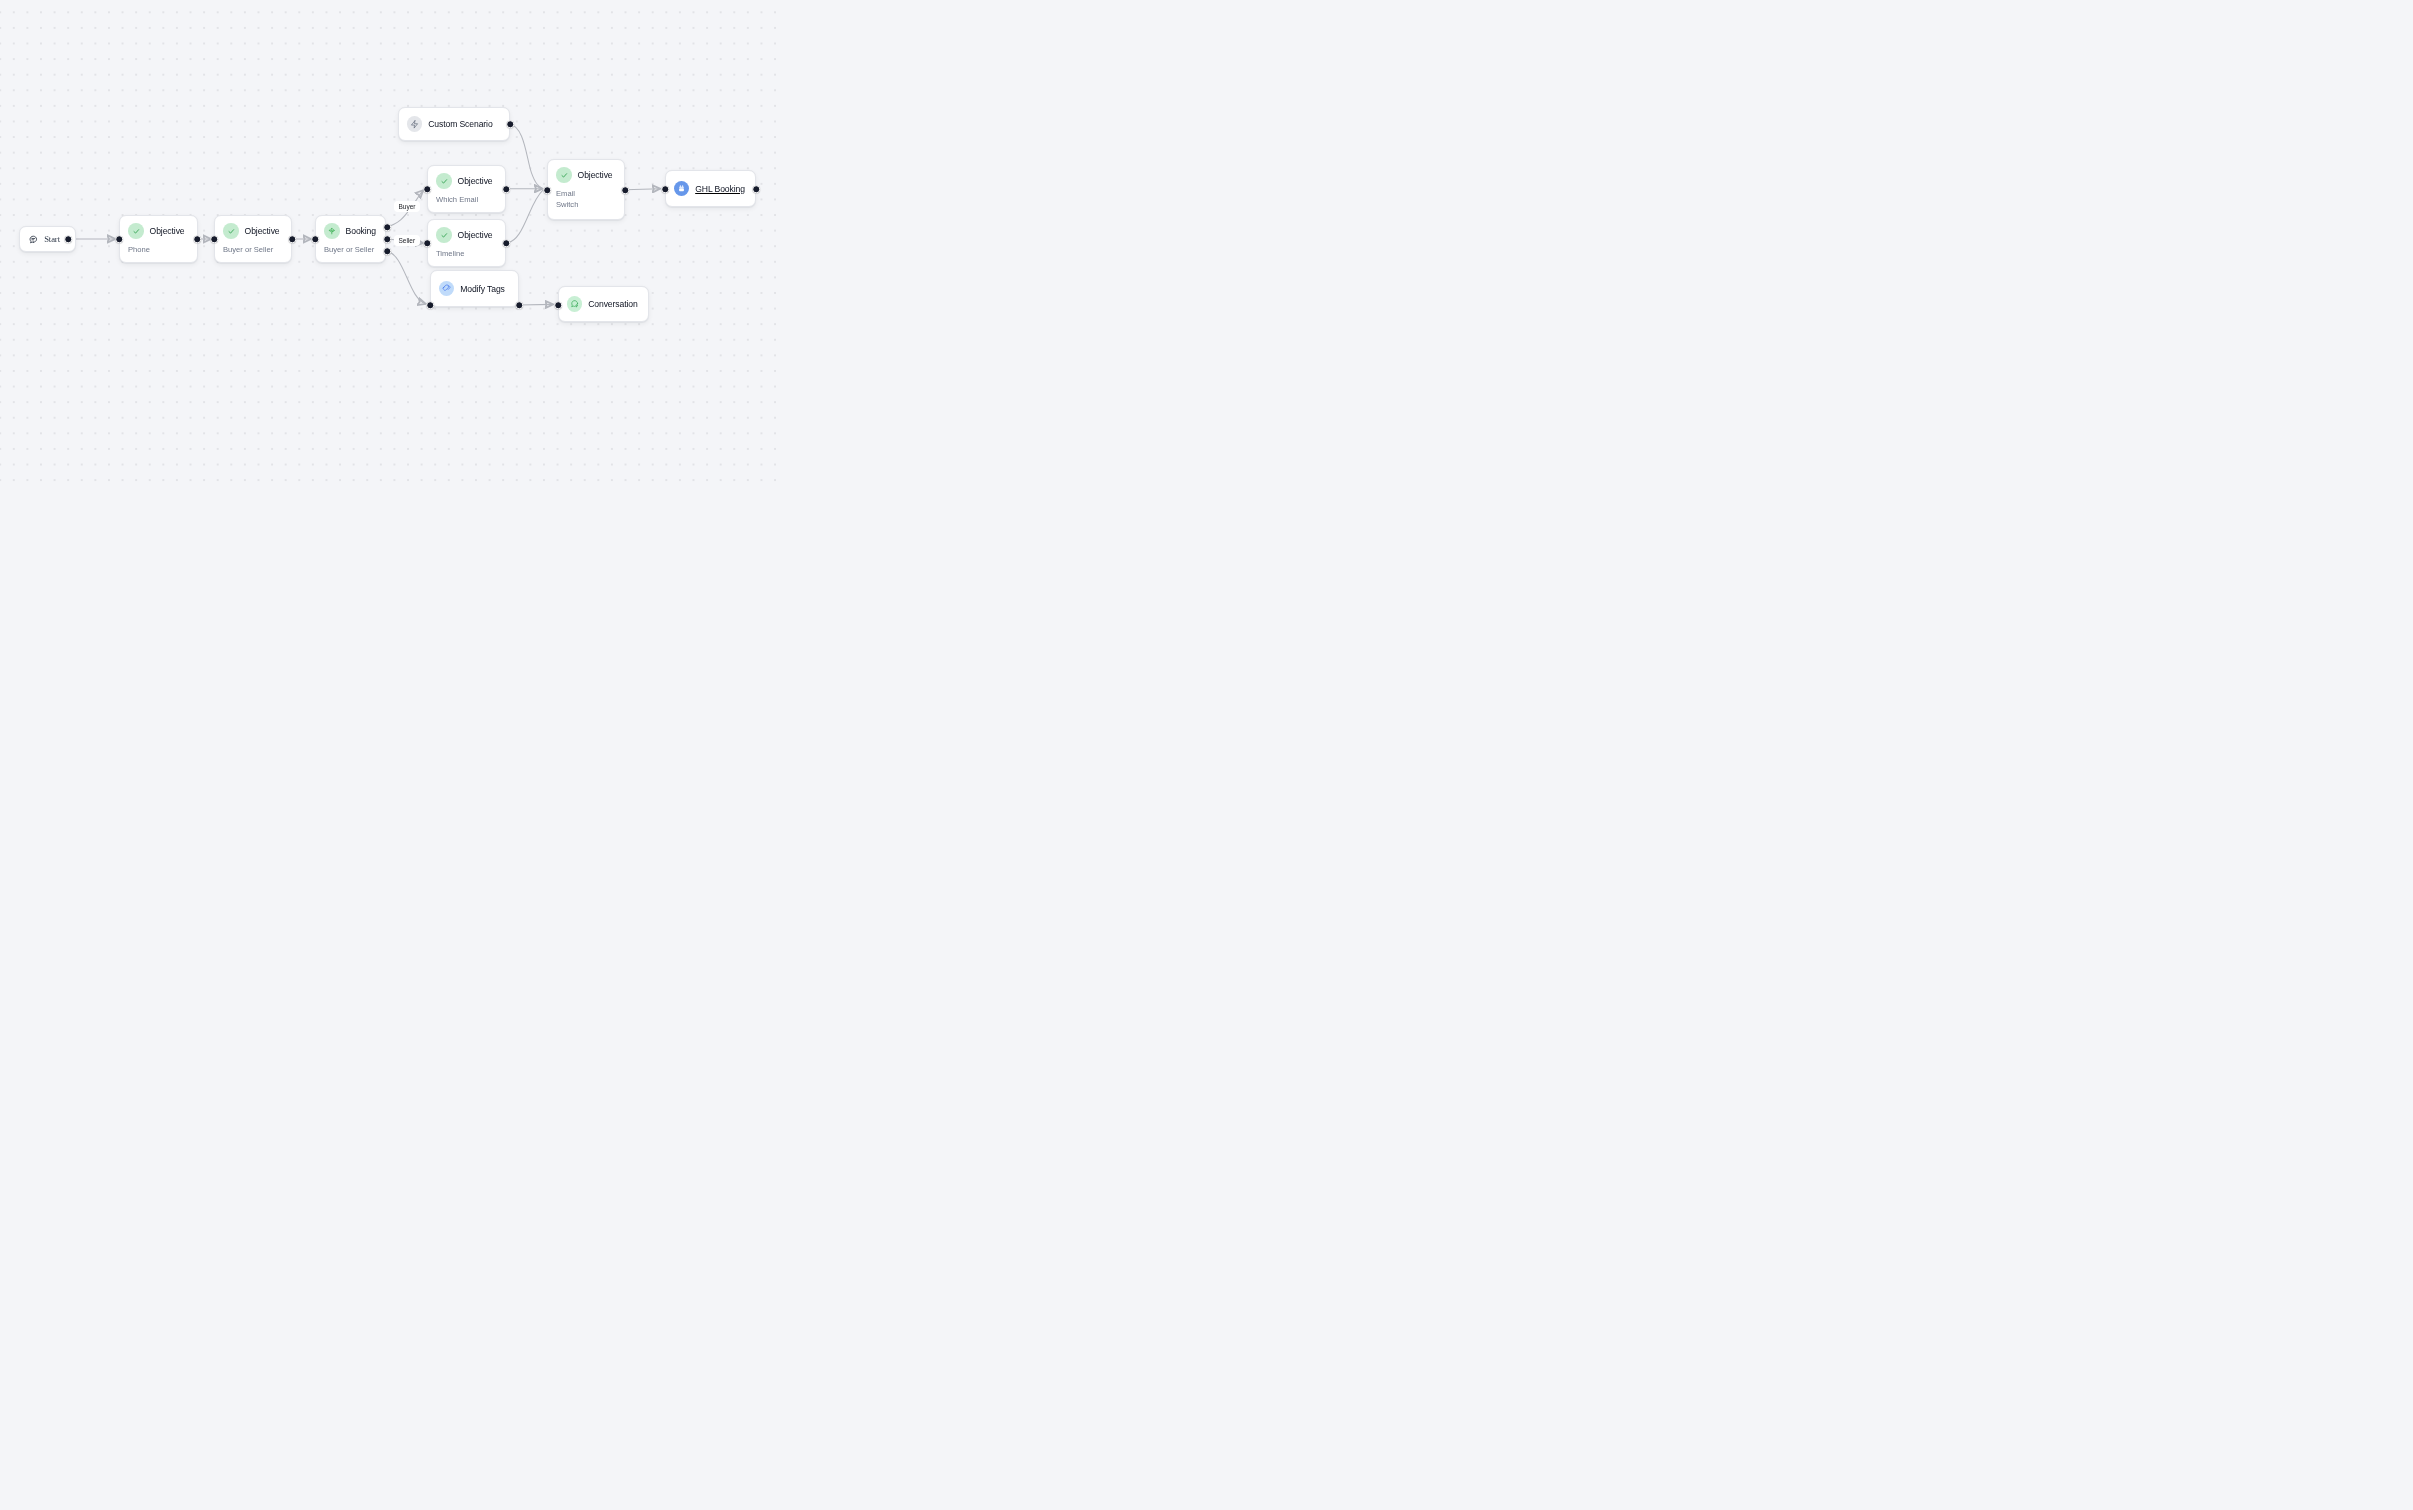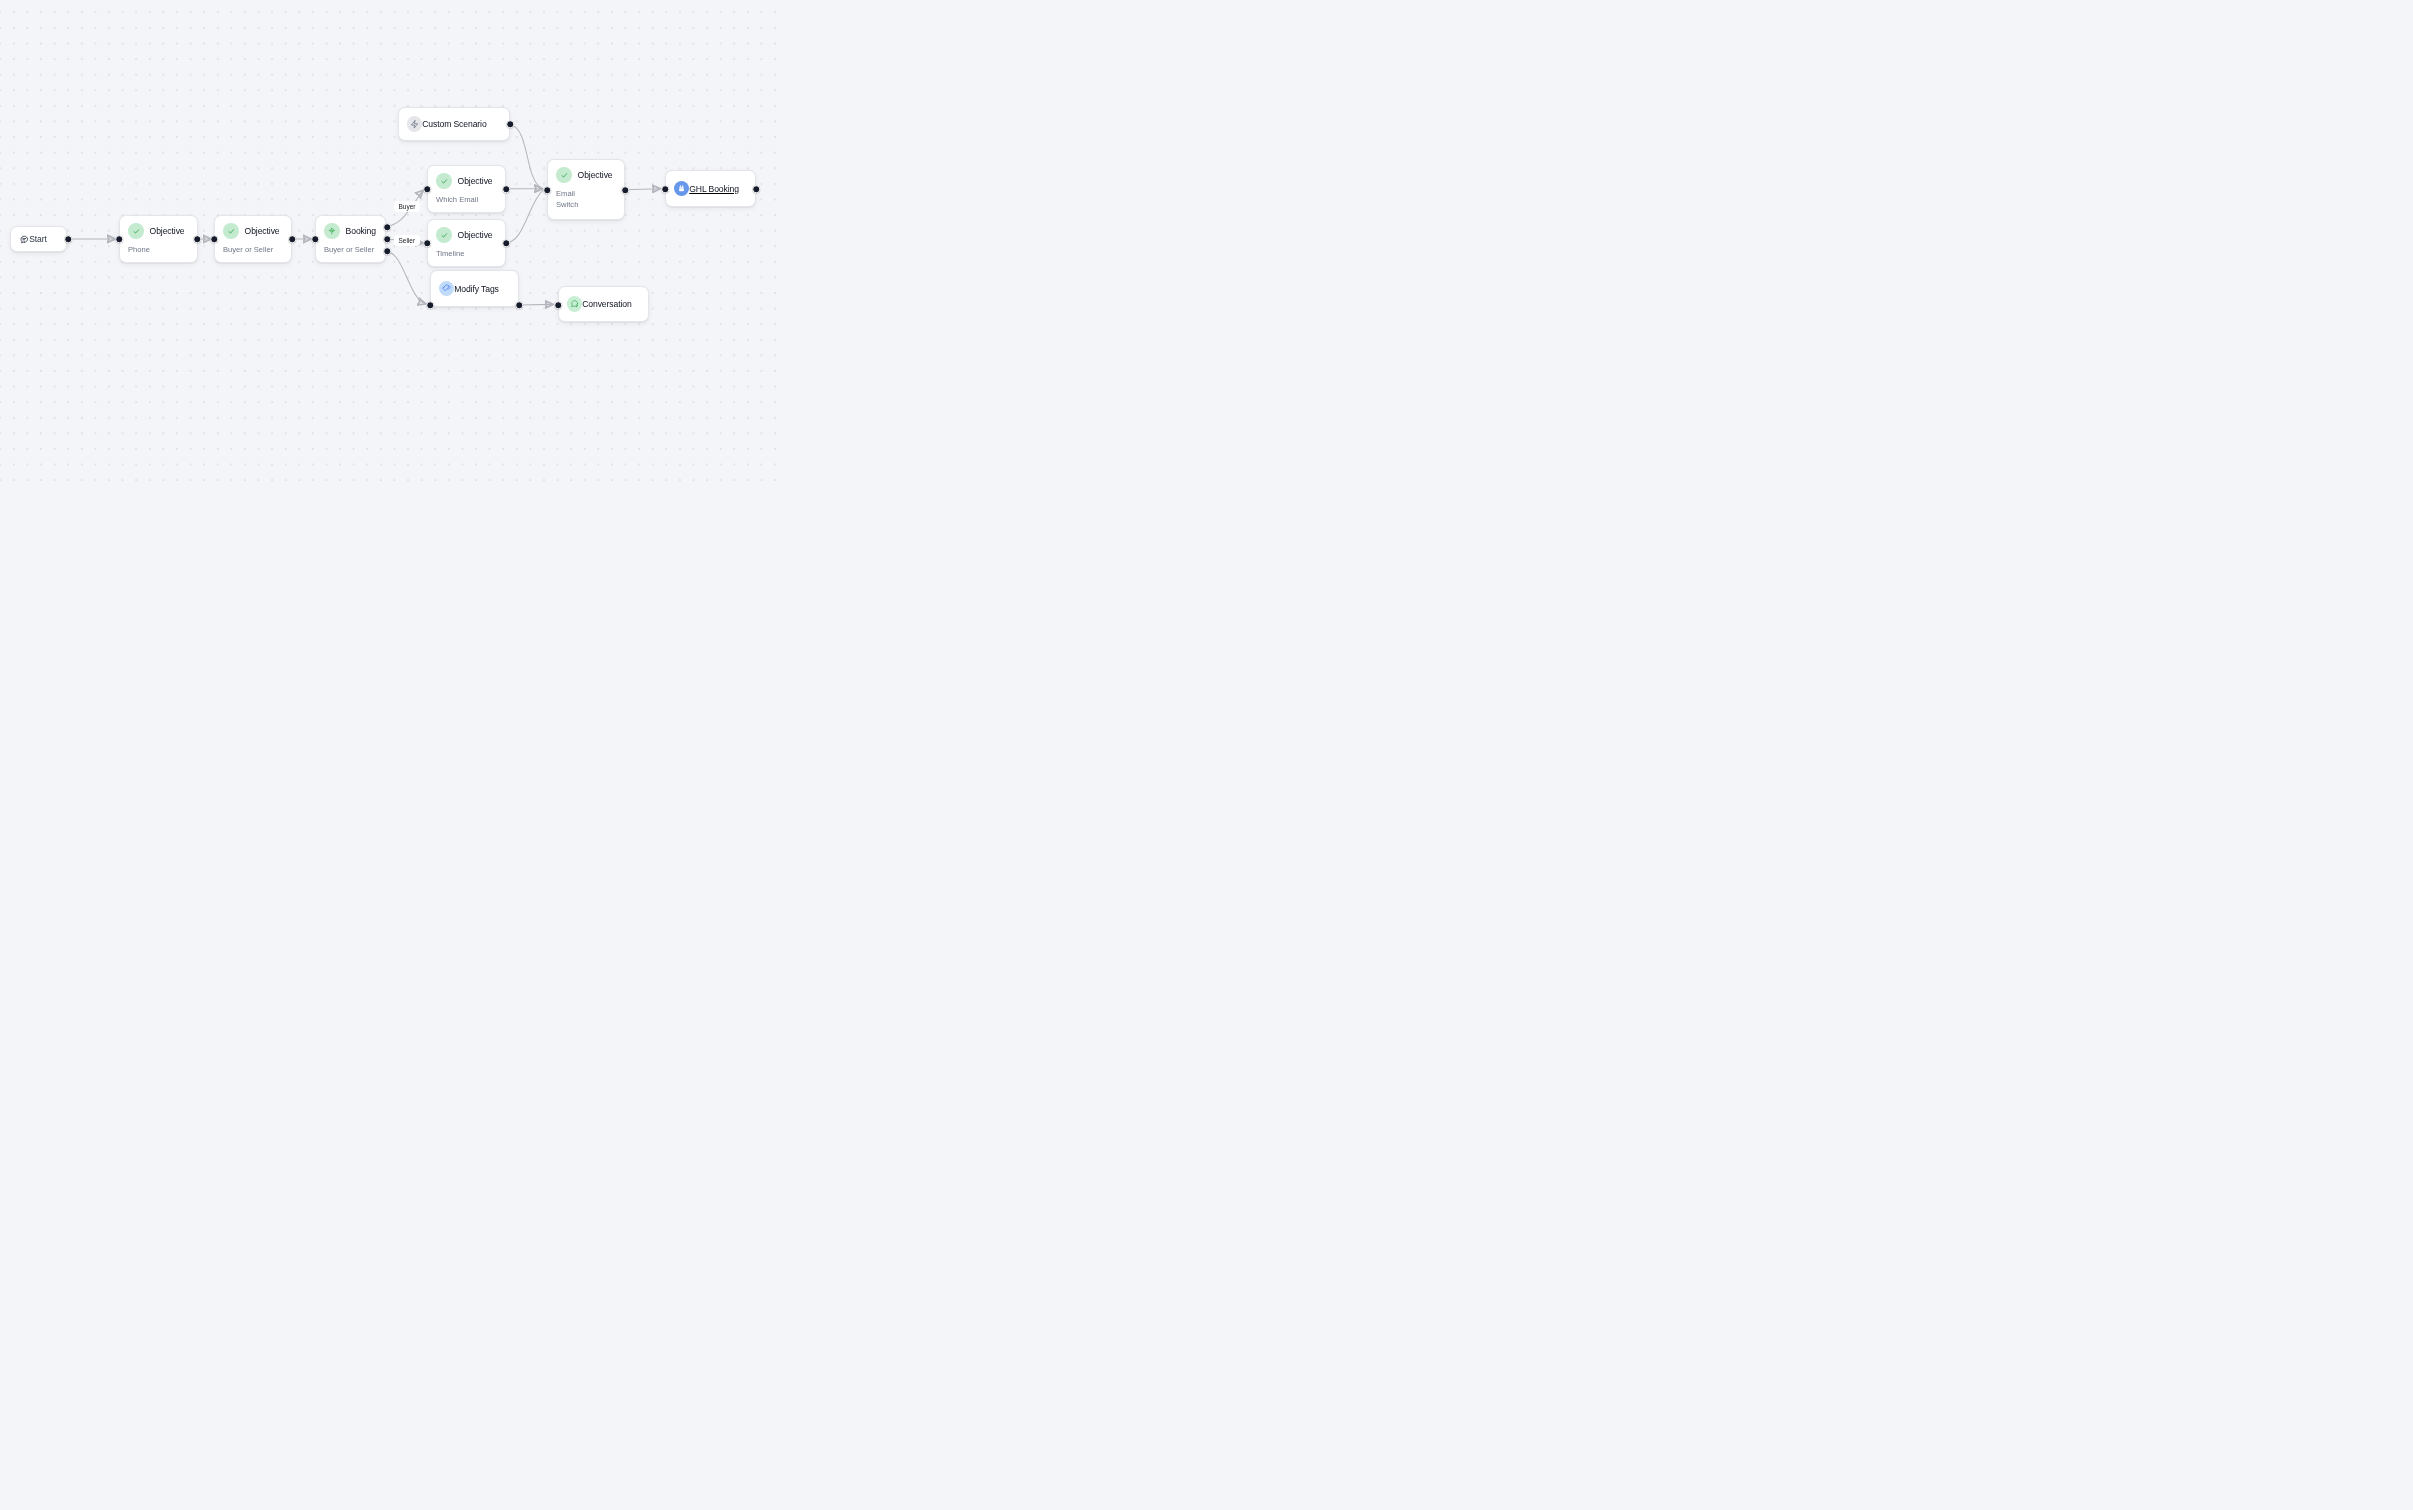--- a/index.html
+++ b/index.html
@@ -22,21 +22,21 @@
   .nrow { display:flex; align-items:center; gap:6px; }
   .circ { width:15.6px; height:15.6px; border-radius:50%; display:flex; align-items:center; justify-content:center; flex:0 0 15.6px; }
   .c-green  { background:#c4ebcf; }
   .c-gray   { background:#e4e6ea; }
   .c-blue   { background:#6697ea; }
   .c-lblue  { background:#c0dbfa; }
   .c-lgreen { background:#c8efd4; }
   .title { font-size:8.6px; font-weight:500; color:#0d1220; letter-spacing:-0.1px; white-space:nowrap; }
   .start-title { color:#2e3848; }
   .subtitle { font-size:7.6px; color:#6e7687; margin-top:5.5px; line-height:11px; white-space:nowrap; }
-  .simple { display:flex; align-items:center; gap:0; padding:0 7.6px; }
+  .simple { display:flex; align-items:center; gap:6px; padding:0 7.6px; }
   .handle {
     position:absolute; width:5.5px; height:5.5px; background:#171c2c;
     border:1px solid #ffffff; border-radius:50%; transform:translate(-50%,-50%);
     box-shadow:0 0.5px 1px rgba(0,0,0,.2); z-index:4;
   }
   .pill {
     position:absolute; z-index:3; background:#ffffff; border-radius:4px;
     padding:2px 4.5px; font-size:6.5px; font-weight:500; color:#191b21; white-space:nowrap;
   }
   .icon-svg { display:block; }
@@ -61,21 +61,21 @@
     <path d="M1013 247 C1042 251 1046 314 1056 343 C1064 365 1070 371 1079 375"></path>
     <path d="M1006 375 H1078" marker-end="url(#arrow)"></path>
     <path d="M1006 483 C1042 480 1050 404 1079 378"></path>
     <path d="M1242 377 L1312 375" marker-end="url(#arrow)"></path>
     <path d="M1030 606 L1099 605" marker-end="url(#arrow)"></path>
   </svg>
 
   <div class="pill" style="left:394px; top:201px;">Buyer</div>
   <div class="pill" style="left:394px; top:235px;">Seller</div>
 
-  <div class="node simple" style="left:10px; top:226px; width:57px; height:26px;">
+  <div class="node simple" style="left:19px; top:226px; width:57px; height:26px;font-family:Liberation Serif, serif;">
     <span>
       <svg class="icon-svg" width="10.6" height="10.6" viewBox="0 0 24 24">
         <path d="M12 18.6 c4.1 0 7.4 -3 7.4 -6.8 S16.1 5 12 5 4.6 8 4.6 11.8 c0 1.9 .8 3.6 2.1 4.8 L5.7 20 l3.7 -1.7 c.8 .2 1.7 .3 2.6 .3 z" fill="none" stroke="#2e3645" stroke-width="1.9" stroke-linecap="round" stroke-linejoin="round"></path>
         <path d="M8.8 10.1 h6.4 M8.8 13.2 h4.3" fill="none" stroke="#2e3645" stroke-width="1.9" stroke-linecap="round"></path>
       </svg>
     </span>
     <span class="title start-title">Start</span>
   </div>
 
   <div class="node detail" style="left:119px; top:215px; width:79px; height:48px;">

